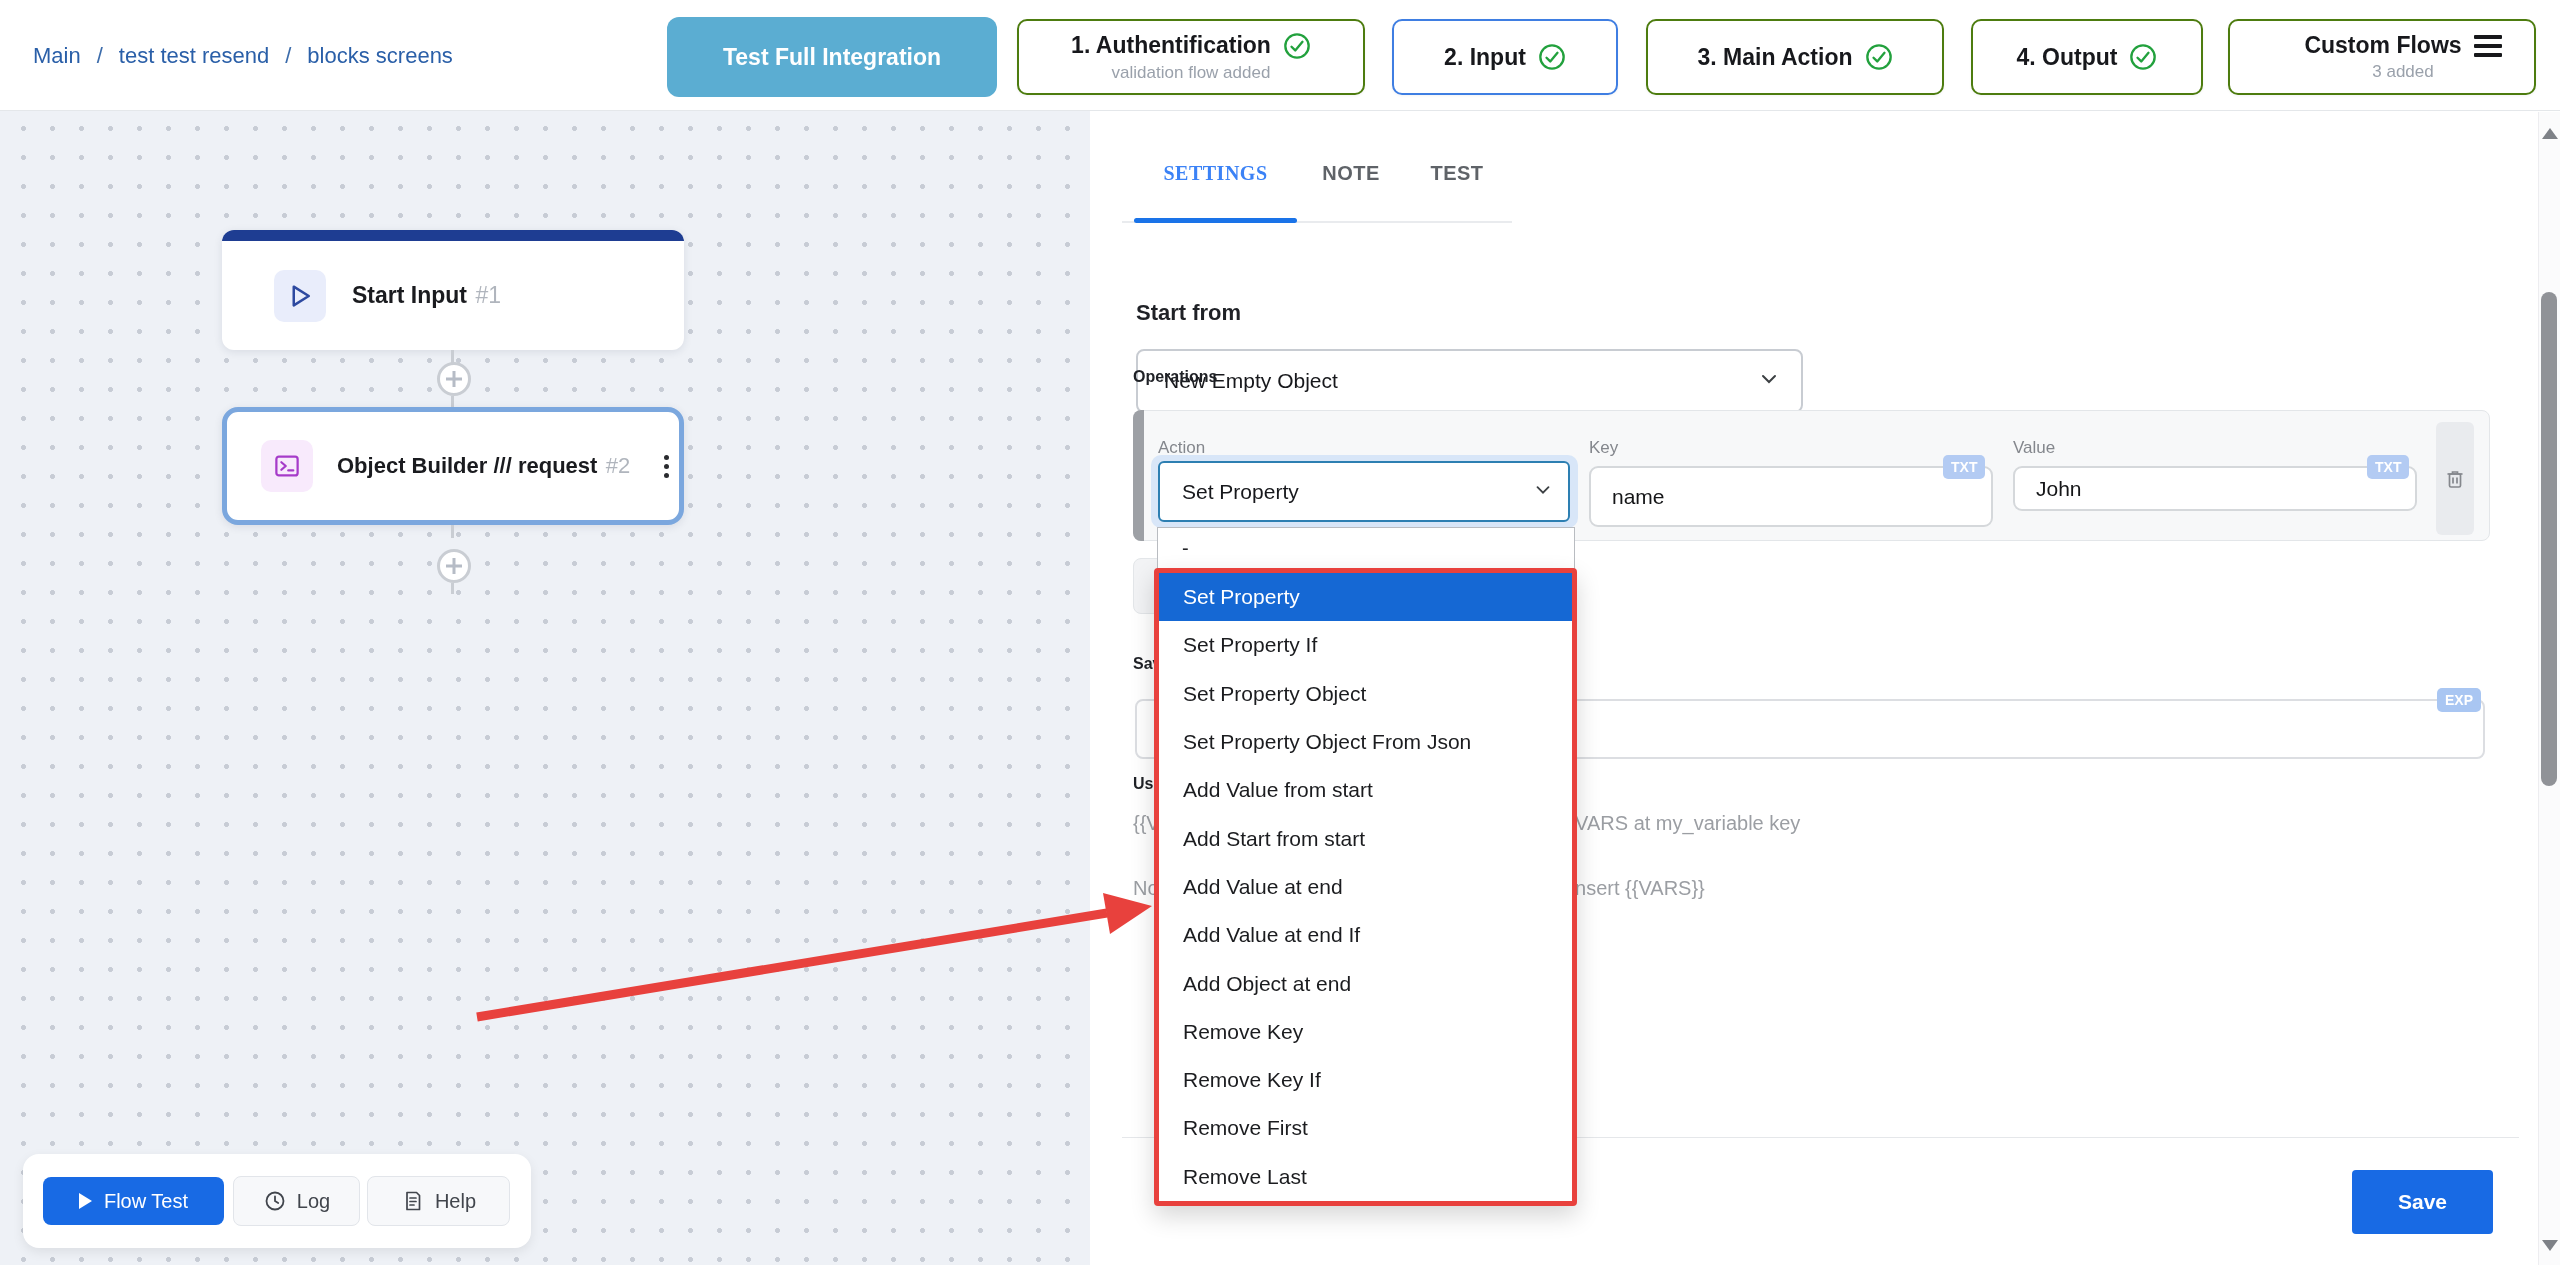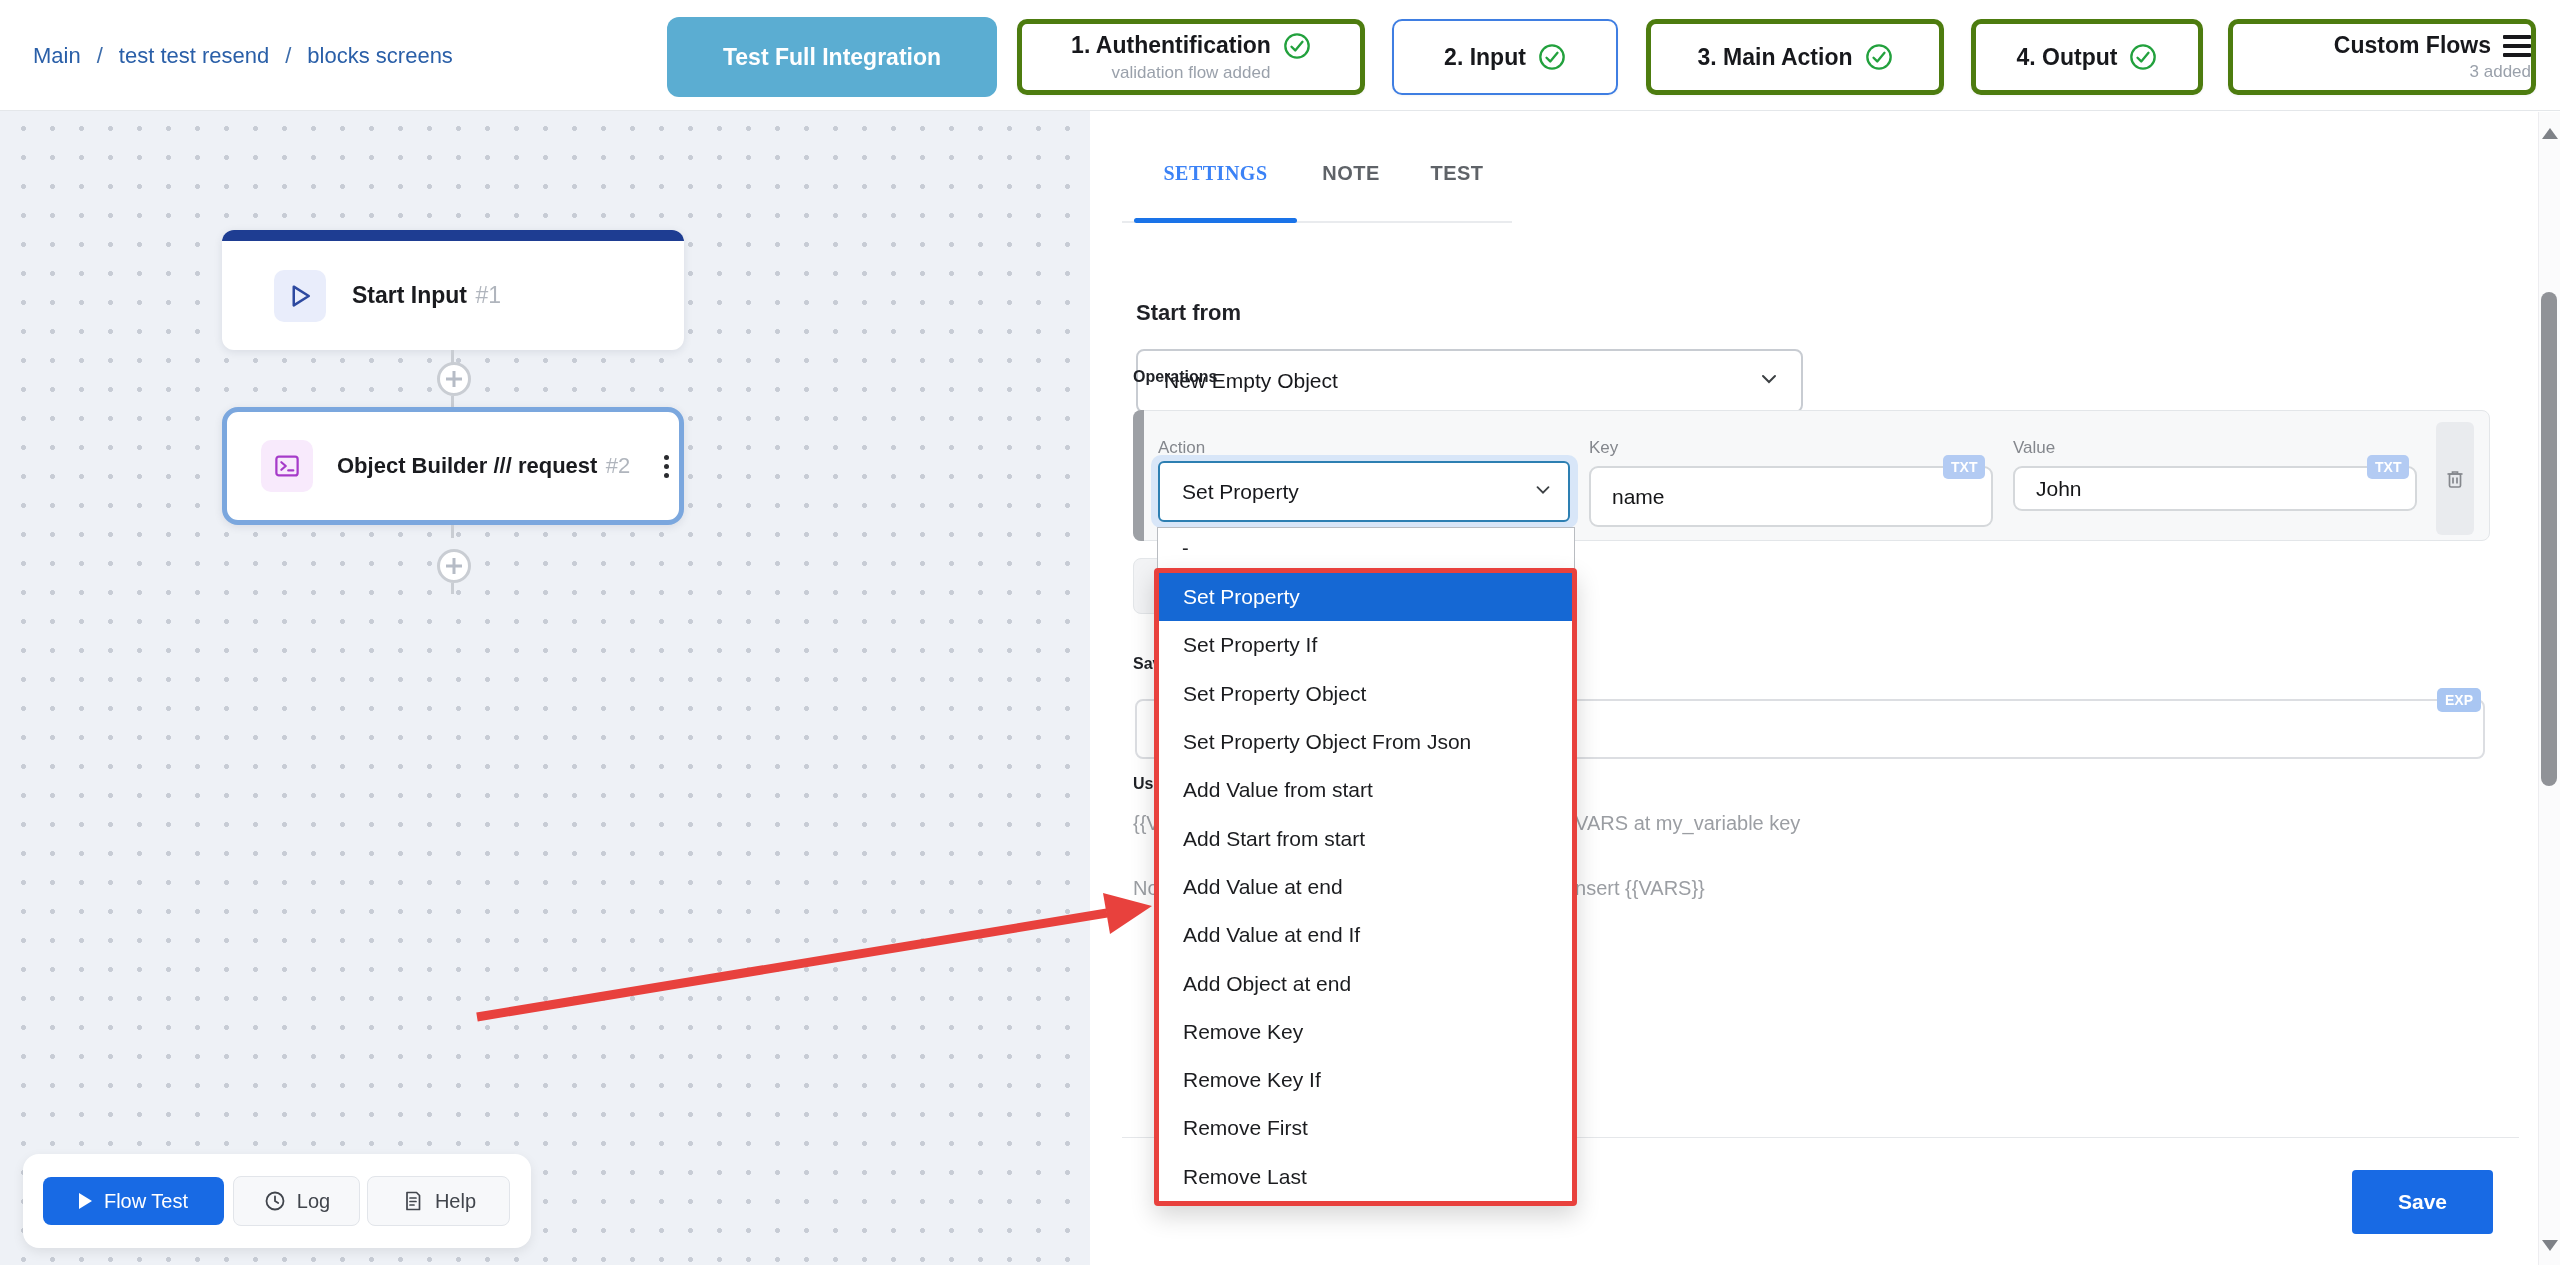--- a/index.html
+++ b/index.html
@@ -7,31 +7,31 @@
   body { position:relative; font-family:"Liberation Sans",sans-serif; background:#fff; overflow:hidden; }
   .abs { position:absolute; }
 
   
   .topbar { left:0; top:0; width:2560px; height:111px; background:#fff; border-bottom:1px solid #e4e7ea; z-index:10; }
   .breadcrumb { left:33px; top:0; height:111px; display:flex; align-items:center; gap:16px; font-size:22px; color:#2a5fa8; z-index:11; }
   .crumb { cursor:pointer; }
   .crumb-sep { color:#3c6cab; }
   .btn-tfi { left:667px; top:17px; width:330px; height:80px; background:#5badd2; border-radius:12px; color:#fff;
              font-size:23px; font-weight:bold; display:flex; align-items:center; justify-content:center; z-index:11; }
-  .step { top:19px; height:76px; background:#fff; border:5px solid #4d7c0f; border-radius:10px;
+  .step { top:19px; height:76px; background:#fff; border:2px solid #4d7c0f; border-radius:10px;
           display:flex; flex-direction:column; align-items:center; justify-content:center; z-index:11;
           box-shadow:0 1px 3px rgba(20,30,60,.05); }
   .step-row { display:flex; align-items:center; gap:12px; }
   .step-label { font-size:23px; font-weight:bold; color:#17181c; }
   .step-sub { font-size:17px; color:#9aa1ab; margin-top:3px; }
   .step1 { left:1017px; width:348px; }
   .step2 { left:1392px; width:226px; border:2px solid #3f7ee2; }
   .step3 { left:1646px; width:298px; }
   .step4 { left:1971px; width:232px; }
-  .step5 { left:2228px; width:308px; align-items:flex-end; padding-left:42px; }
+  .step5 { left:2228px; width:308px; align-items:center; padding-left:42px; }
   .burger { display:flex; flex-direction:column; gap:5px; }
   .burger div { width:28px; height:4px; background:#17181b; border-radius:1px; }
 
   
   .canvas { left:0; top:111px; width:1090px; height:1154px; background:#eef1f6;
             background-image:radial-gradient(circle,#c7ccd5 2.2px,transparent 2.7px);
             background-size:29px 29px; background-position:9px 3px; }
   .node { background:#fff; border-radius:12px; box-shadow:0 2px 8px rgba(30,40,70,.10); }
   .node1 { left:222px; top:230px; width:462px; height:120px; overflow:hidden; }
   .node1-accent { left:0; top:0; width:100%; height:11px; background:#1e3d92; }

